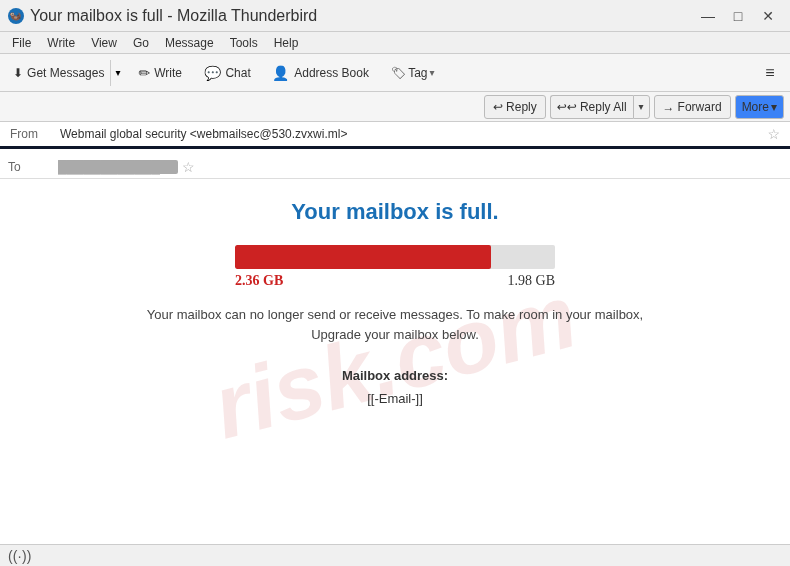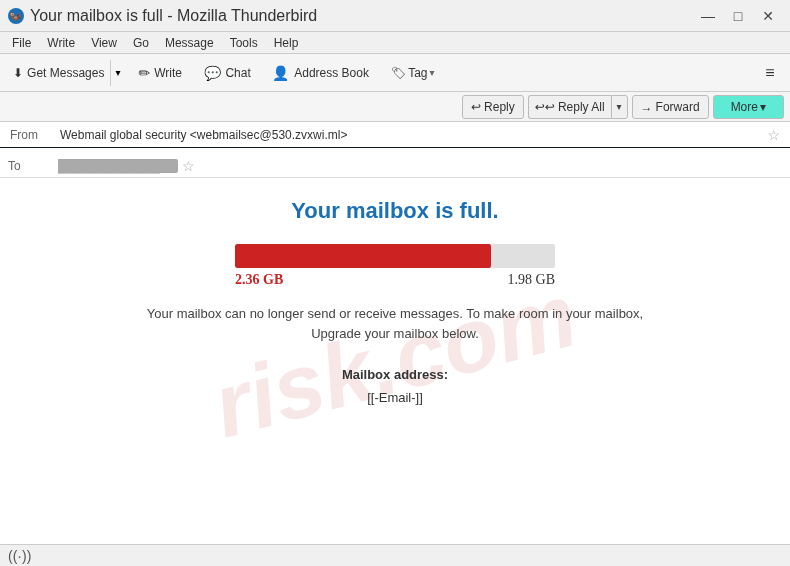--- a/index.html
+++ b/index.html
@@ -167,21 +167,21 @@
     
     .email-header {
       background: white;
       border-bottom: 1px solid #ddd;
       flex-shrink: 0;
     }
     .email-header-row {
       display: flex;
       align-items: center;
       padding: 4px 10px;
-      border-bottom: 1px solid #0f172a;
+      border-bottom: 3px solid #0f172a;
       min-height: 26px;
     }
     .email-header-row:last-child { border-bottom: none; }
     .email-header-label {
       color: #666;
       font-size: 12px;
       width: 50px;
       flex-shrink: 0;
     }
     .email-header-value {
@@ -244,23 +244,23 @@
       background: #f0f0f0;
       cursor: pointer;
       border-radius: 0 3px 3px 0;
       font-size: 10px;
       color: #444;
     }
     .more-btn {
       display: flex;
       align-items: center;
       gap: 2px;
-      padding: 3px 17px;
+      padding: 3px 6px;
       border: 1px solid #bbb;
-      background: #5eead4;
+      background: #3b82f6;
       cursor: pointer;
       border-radius: 3px;
       font-size: 12px;
       color: #333;
       height: 24px;
     }
     .star-icon {
       color: #aaa;
       font-size: 14px;
       cursor: pointer;

